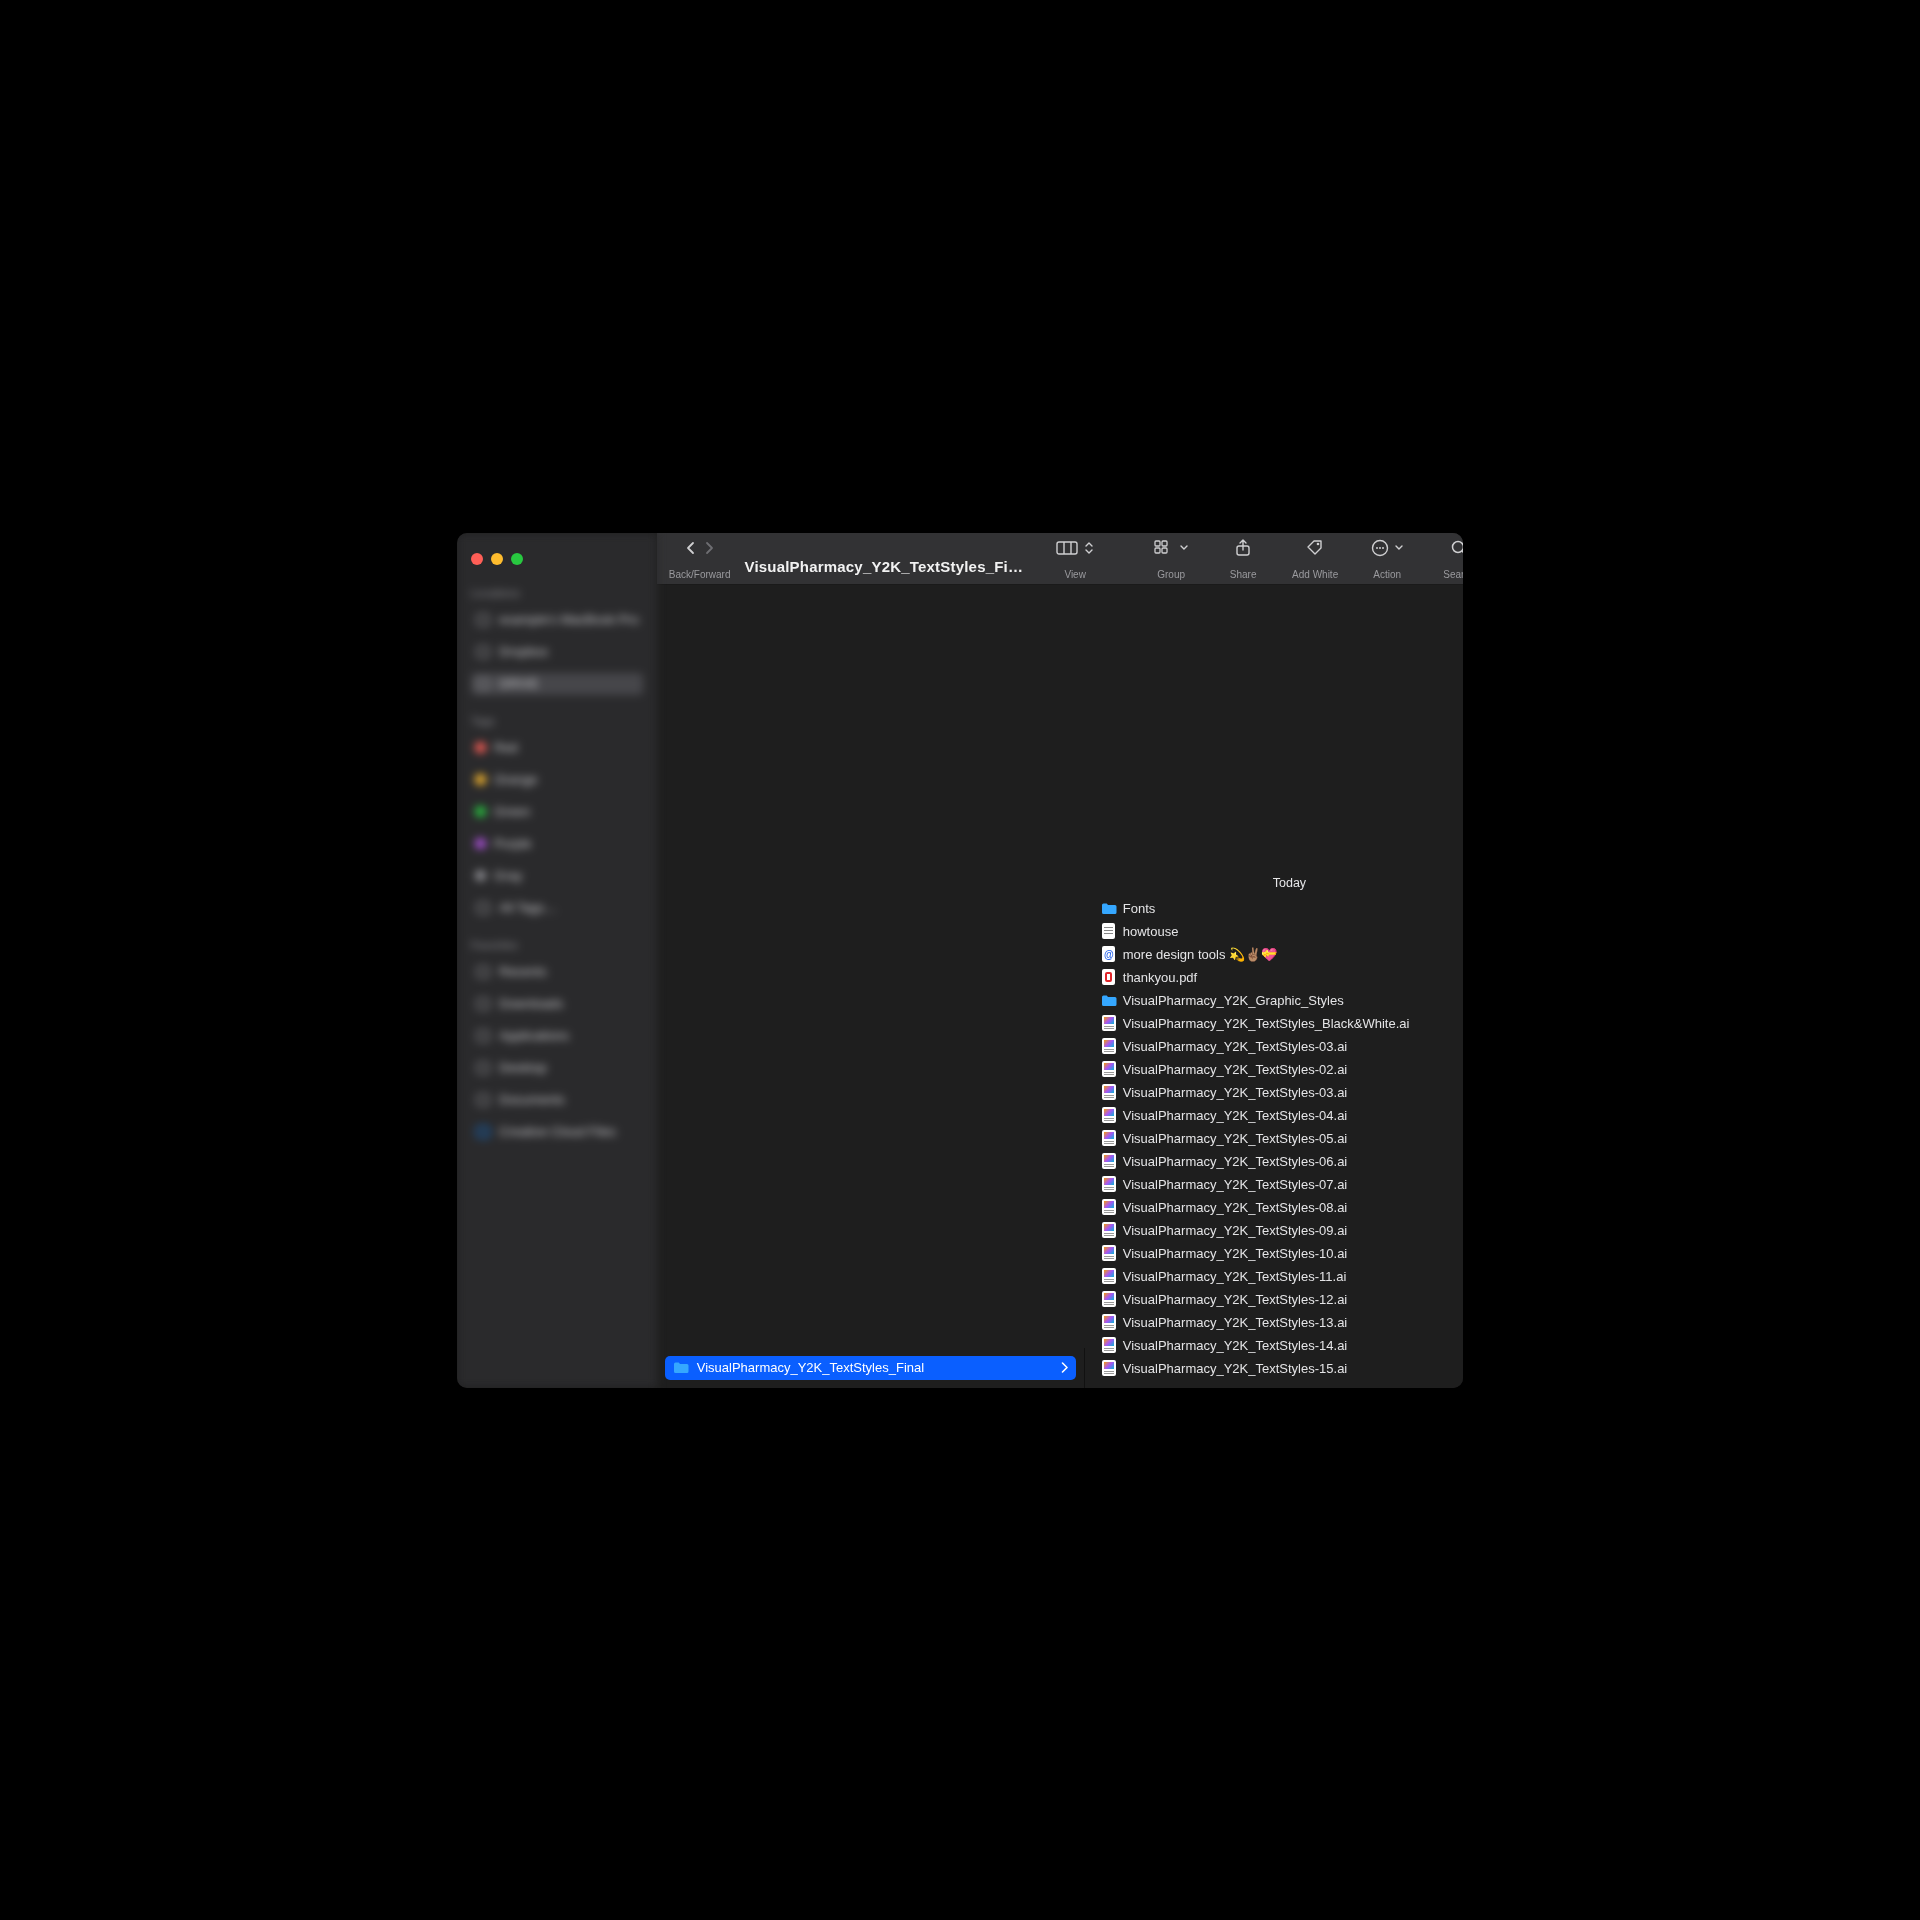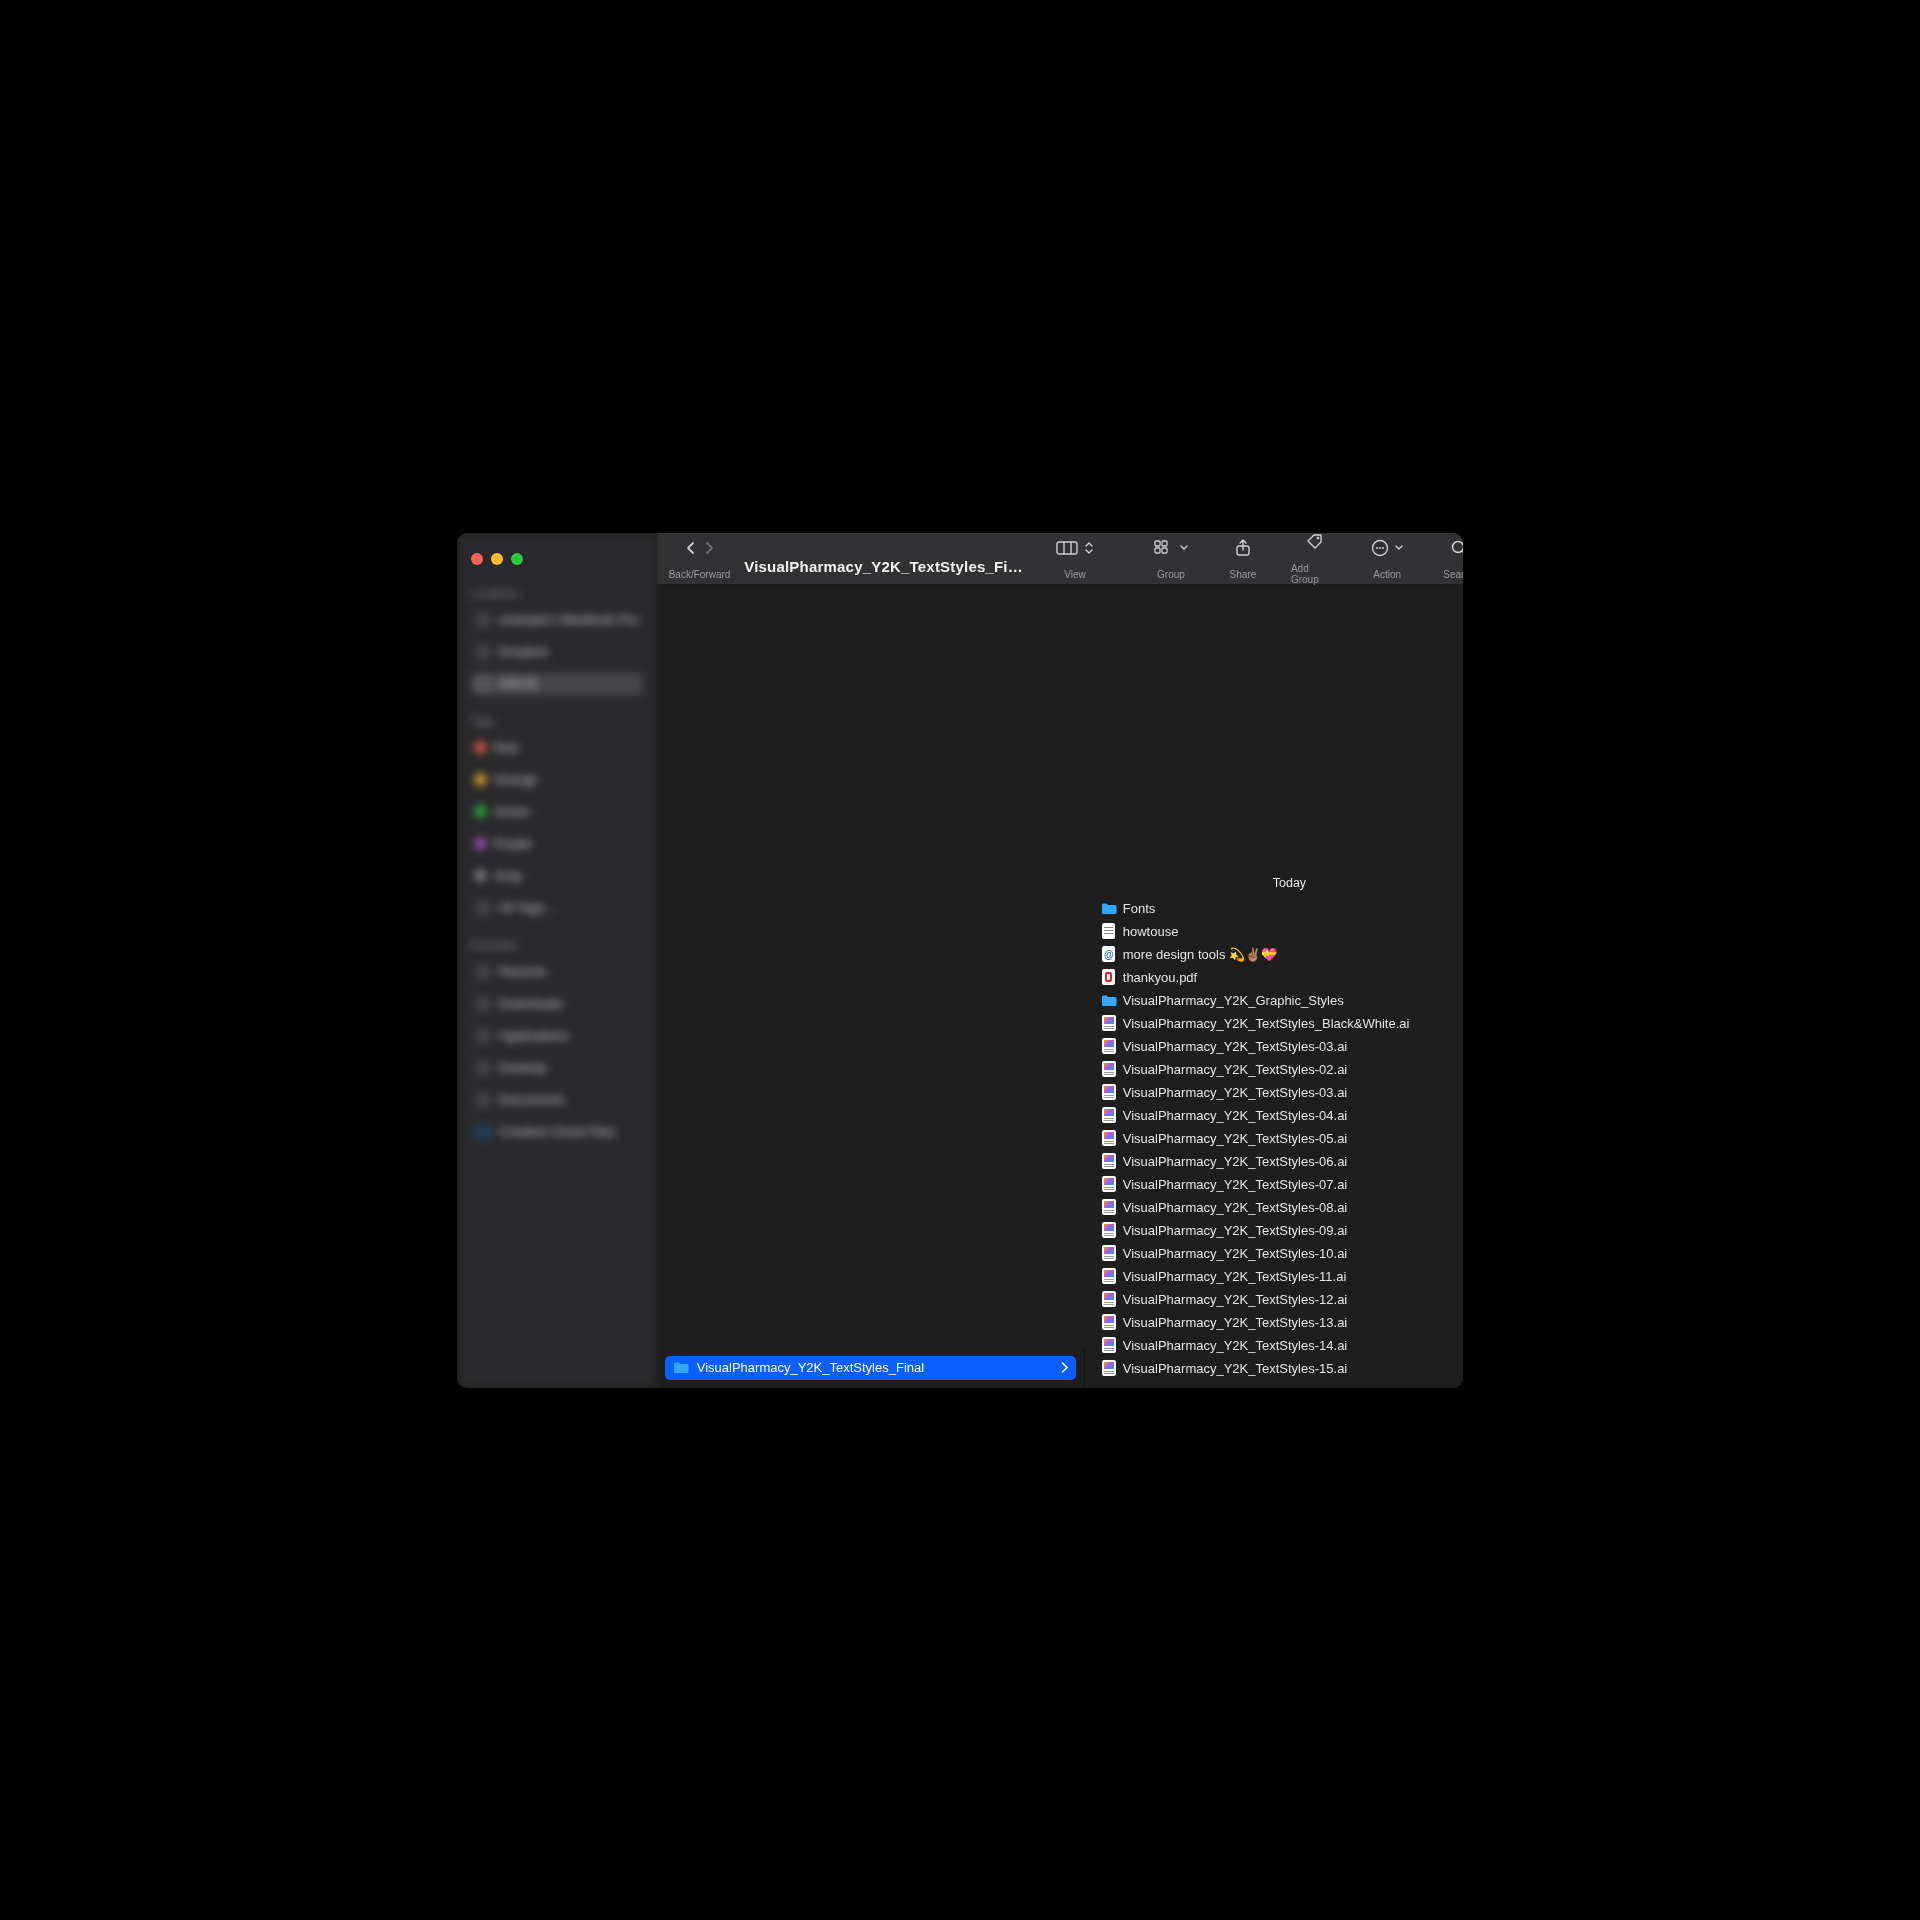--- a/index.html
+++ b/index.html
@@ -384,21 +384,21 @@
           <div class="tb-label">Share</div>
         </div>
 
         <div class="tb-group">
           <div class="tb-icons">
             <svg width="18" height="18" viewBox="0 0 18 18">
                 <path d="M2 8 L8 2 H15 V9 L9 15 Z" fill="none" stroke="#cfcfd1" stroke-width="1.4" stroke-linejoin="round"></path>
                 <circle cx="12" cy="5" r="1.3" fill="#cfcfd1"></circle>
               </svg>
           </div>
-          <div class="tb-label">Add Group</div>
+          <div class="tb-label">Add White</div>
         </div>
 
         <div class="tb-group">
           <div class="tb-icons">
             <svg width="18" height="18" viewBox="0 0 18 18">
                 <circle cx="9" cy="9" r="7.5" fill="none" stroke="#cfcfd1" stroke-width="1.4"></circle>
                 <circle cx="6" cy="9" r="1" fill="#cfcfd1"></circle>
                 <circle cx="9" cy="9" r="1" fill="#cfcfd1"></circle>
                 <circle cx="12" cy="9" r="1" fill="#cfcfd1"></circle>
               </svg>

